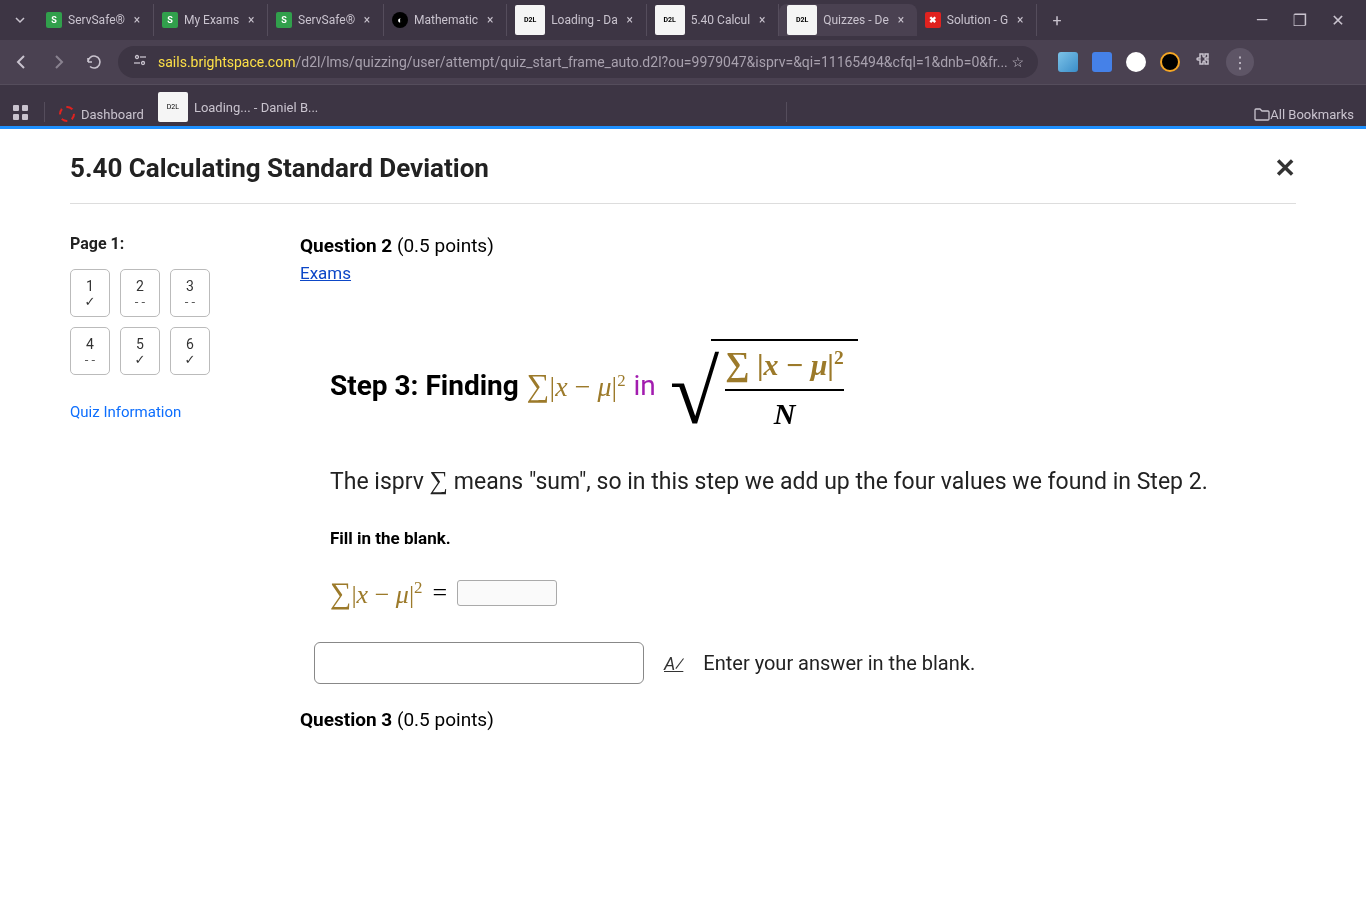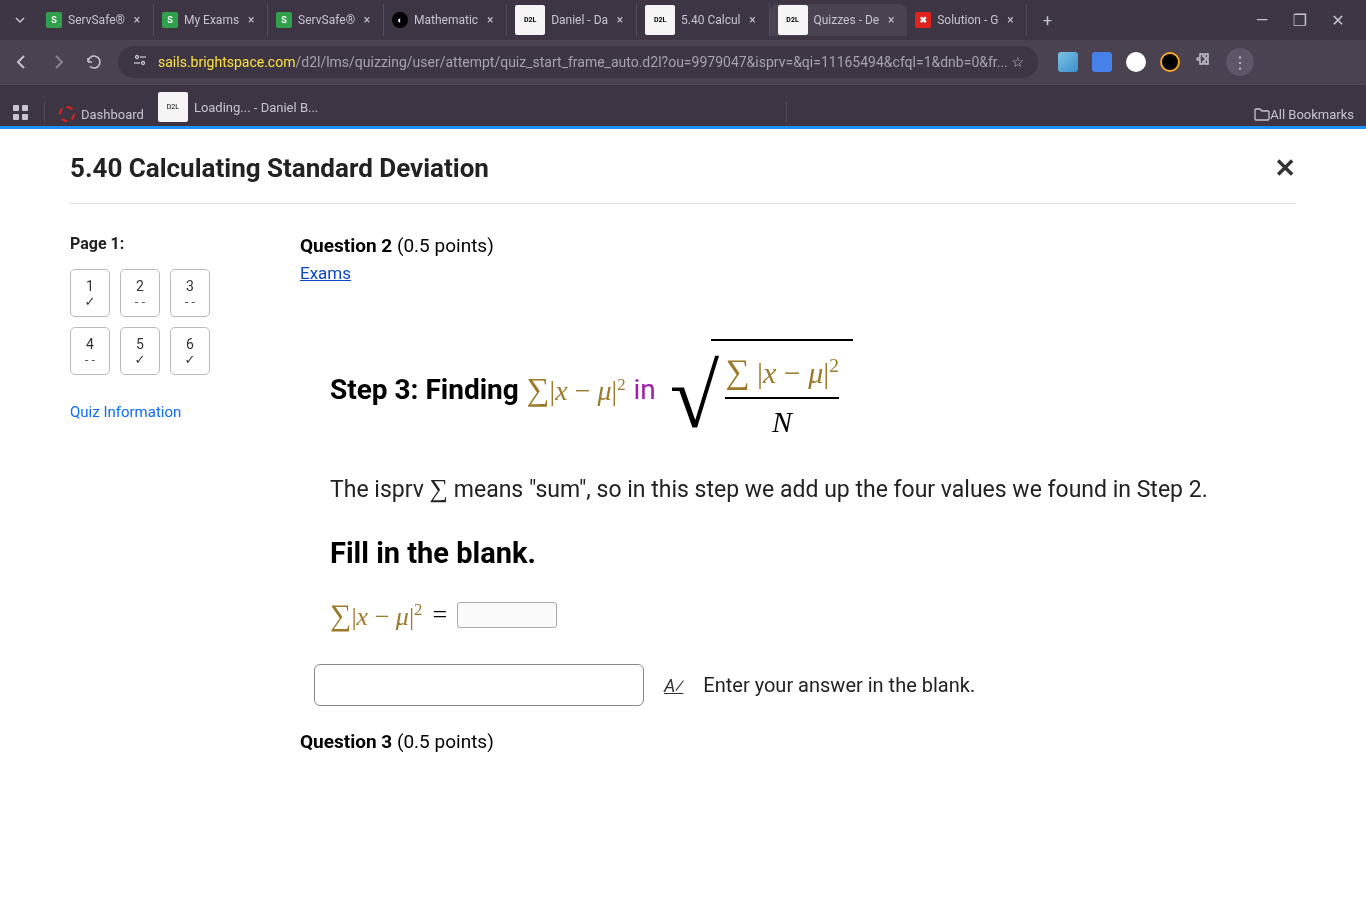--- a/index.html
+++ b/index.html
@@ -71,28 +71,28 @@
 
 .step-line { font-size: 28px; display: flex; align-items: center; gap: 8px; margin: 20px 0 30px 30px; flex-wrap: nowrap; }
 .step-label { font-weight: bold; }
 .math-inline { font-family: "Cambria Math", "STIX", serif; color: #9c7a2a; font-size: 28px; }
 .math-inline .sigma { font-size: 32px; }
 .math-inline sup { font-size: 0.6em; }
 .in-word { font-weight: normal; color: #a21caf; }
 
 .sqrt-wrap { position: relative; display: inline-flex; align-items: center; margin-left: 6px; }
 .sqrt-sym { font-family: "Cambria Math", serif; font-size: 90px; line-height: 0.85; color: #000; position: relative; top: 8px; }
-.sqrt-content { display: inline-flex; flex-direction: column; align-items: center; border-top: 2px solid #000; padding: 12px 14px 0 14px; margin-left: -8px; }
+.sqrt-content { display: inline-flex; flex-direction: column; align-items: center; border-top: 2px solid #000; padding: 4px 14px 0 14px; margin-left: -8px; font-weight: bold; }
 .frac-top { color: #9c7a2a; font-family: "Cambria Math", serif; font-size: 30px; padding-bottom: 6px; }
 .frac-line { width: 100%; height: 2px; background: #000; }
 .frac-bot { font-family: "Cambria Math", serif; font-size: 30px; font-style: italic; padding-top: 6px; }
 
 .body-text { font-size: 23px; line-height: 1.5; margin: 20px 30px 28px 30px; color: #222; }
 .body-text .sigma-sm { font-family: "Cambria Math", serif; font-size: 26px; }
-.fill-label { font-size: 29px; font-weight: bold; margin: 20px 30px; }
+.fill-label { font-size: 17px; font-weight: bold; margin: 20px 30px; }
 
 .eq-line { margin: 28px 30px; font-family: "Cambria Math", serif; font-size: 26px; color: #9c7a2a; display: flex; align-items: center; gap: 10px; }
 .eq-line .eq { color: #000; }
 .mini-box { width: 100px; height: 26px; border: 1px solid #aaa; border-radius: 3px; background: #fafafa; }
 
 .answer-row { display: flex; align-items: center; gap: 20px; margin: 32px 0 24px 14px; }
 .answer-input { width: 330px; height: 42px; border: 1.5px solid #888; border-radius: 6px; padding: 0 10px; font-size: 16px; }
 .spell-icon { font-style: italic; font-size: 18px; color: #333; text-decoration: underline; }
 .answer-hint { font-size: 20px; color: #222; }
 
@@ -123,21 +123,21 @@
         <span class="tab-title">ServSafe®</span>
         <span class="tab-close">×</span>
       </div>
     <div class="tab">
         <div class="tab-favicon fav-o">◐</div>
         <span class="tab-title">Mathematic</span>
         <span class="tab-close">×</span>
       </div>
     <div class="tab">
         <div class="tab-favicon fav-d">D2L</div>
-        <span class="tab-title">Daniel - Da</span>
+        <span class="tab-title">Loading - Da</span>
         <span class="tab-close">×</span>
       </div>
     <div class="tab">
         <div class="tab-favicon fav-d">D2L</div>
         <span class="tab-title">5.40 Calcul</span>
         <span class="tab-close">×</span>
       </div>
     <div class="tab active">
         <div class="tab-favicon fav-d">D2L</div>
         <span class="tab-title">Quizzes - De</span>

